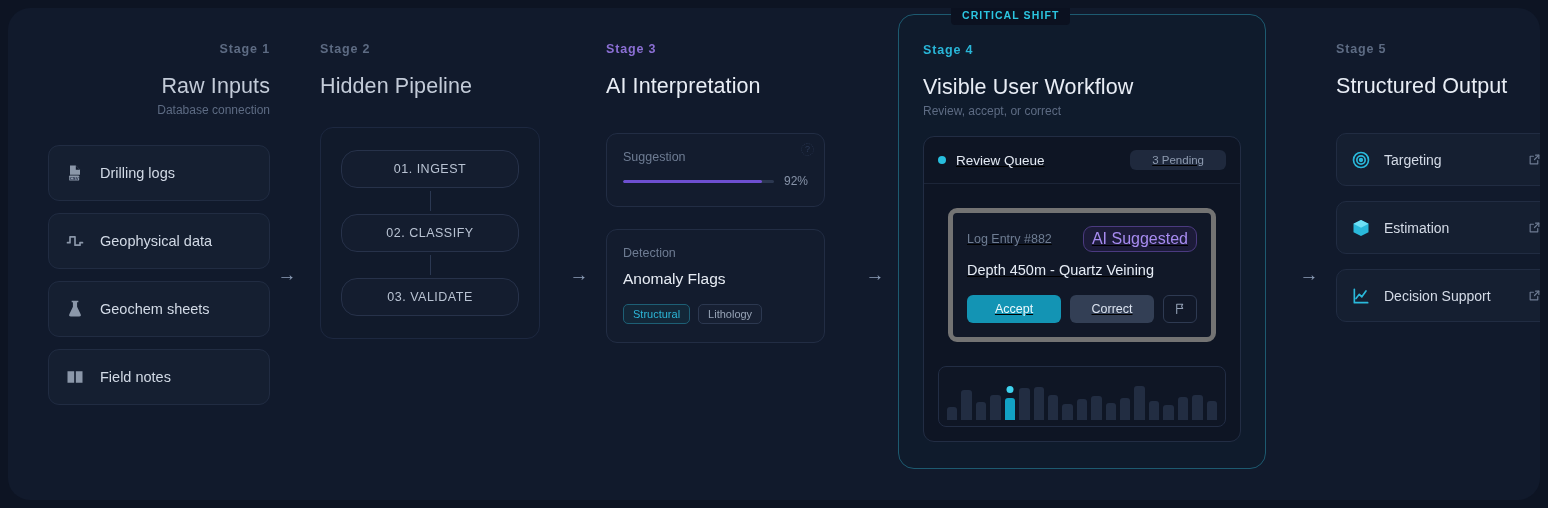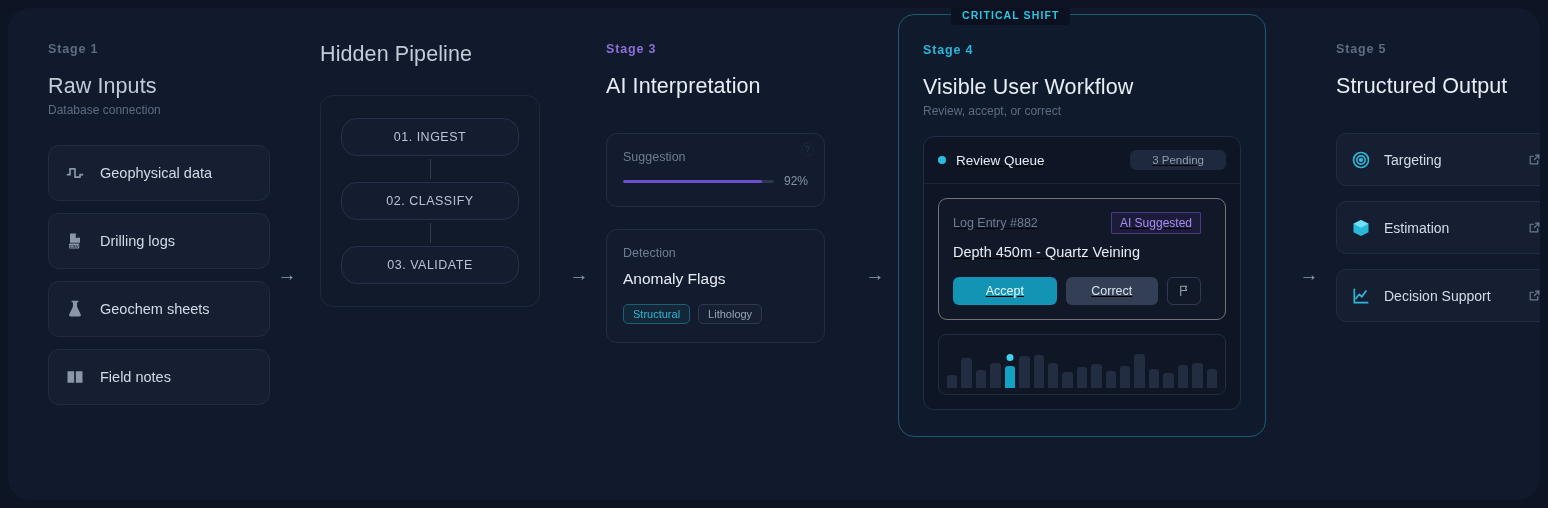--- a/index.html
+++ b/index.html
@@ -64,21 +64,21 @@
     margin-bottom: 4px;
   }
   .stage-title.dim { color: #c3cbd8; }
   .stage-sub {
     font-size: 12px;
     color: #5d6b83;
     margin-top: 4px;
   }
 
   
-  .col1 { width: 262px; padding-left: 40px; }
+  .col1 { width: 262px; padding-left: 40px; text-align: right; }
   .card-list { margin-top: 28px; display: flex; flex-direction: column; gap: 12px; }
   .src-card {
     height: 56px;
     background: #16203250;
     background: rgba(25,35,54,0.62);
     border: 1px solid #212c42;
     border-radius: 11px;
     display: flex;
     align-items: center;
     padding: 0 16px;
@@ -175,31 +175,31 @@
     padding: 13px 14px;
     border-bottom: 1px solid #1c2538;
   }
   .dot { width: 8px; height: 8px; border-radius: 50%; background: #27bede; flex: 0 0 8px; }
   .rq-title { font-size: 13.5px; color: #e4eaf3; flex: 1; }
   .pill {
     font-size: 11.5px; color: #8e9bb0;
     background: #1f293d; border-radius: 6px; padding: 4px 22px;
   }
   .entry {
-    margin: 14px;
-    border: 1px solid #737373;
+    margin: 24px;
+    border: 5px solid #737373;
     border-radius: 9px;
-    padding: 13px 24px 14px 14px;
+    padding: 13px 14px 14px 14px;
     background: rgba(19,27,43,.5);
   }
   .entry-top { display: flex; align-items: center; justify-content: space-between; margin-bottom: 8px; }
   .entry-id { font-size: 12.5px; color: #6f7d93; }
   .ai-badge {
-    font-size: 12px; color: #a78bf0;
-    border: 1px solid #4b3a80; border-radius: 1px;
+    font-size: 16px; color: #a78bf0;
+    border: 1px solid #4b3a80; border-radius: 9px;
     padding: 3px 8px; background: rgba(50,35,90,.35);
   }
   .entry-text { font-size: 14.5px; color: #e6ecf5; line-height: 1.42; margin-bottom: 14px; }
   .btn-row { display: flex; align-items: center; gap: 9px; }
   .btn {
     height: 28px; border-radius: 6px; font-size: 12.5px;
     display: flex; align-items: center; justify-content: center;
     border: none; cursor: pointer;
   }
   .btn-accept { flex: 1.12; background: #1394b4; color: #eaf8fc; }
@@ -242,57 +242,58 @@
 <div class="main-panel">
 <div class="stages">
 
   <div class="stage-col col1">
     <div class="stage-label">Stage 1</div>
     <div class="stage-title dim">Raw Inputs</div>
     <div class="stage-sub">Database connection</div>
     <div class="card-list">
 
       <div class="src-card">
-        <svg class="ico" viewBox="0 0 24 24" fill="none" stroke="currentColor" stroke-width="2" stroke-linecap="round" stroke-linejoin="round">
-          <path d="M3 14h3V7h6v10h6v-3h3"></path>
-        </svg>
-        <span class="label">Geophysical data</span>
-      </div>
-
-      <div class="src-card">
         <svg class="ico" viewBox="0 0 24 24" fill="none">
           <path d="M6 3h7l5 5v6H6z" fill="currentColor"></path>
           <path d="M13 3v5h5" fill="#111a2c"></path>
           <rect x="5" y="15" width="12" height="6" rx="1" fill="currentColor"></rect>
           <text x="11" y="20" font-size="5.2" fill="#16203a" text-anchor="middle" font-family="Liberation Sans, sans-serif" font-weight="700">CSV</text>
         </svg>
         <span class="label">Drilling logs</span>
       </div>
 
       <div class="src-card">
+        <svg class="ico" viewBox="0 0 24 24" fill="none" stroke="currentColor" stroke-width="2" stroke-linecap="round" stroke-linejoin="round">
+          <path d="M3 14h3V7h6v10h6v-3h3"></path>
+        </svg>
+        <span class="label">Geophysical data</span>
+      </div>
+
+      <div class="src-card">
         <svg class="ico" viewBox="0 0 24 24" fill="currentColor">
           <path d="M8 2h8v2h-1.5v5.2l4.3 9.1A2 2 0 0 1 17 21H7a2 2 0 0 1-1.8-2.7l4.3-9.1V4H8z"></path>
         </svg>
         <span class="label">Geochem sheets</span>
       </div>
 
       <div class="src-card">
         <svg class="ico" viewBox="0 0 24 24" fill="currentColor">
           <path d="M3 5h8v14H3z" rx="1"></path>
           <path d="M13 5h8v14h-8z"></path>
         </svg>
         <span class="label">Field notes</span>
       </div>
 
     </div>
   </div>
 
   <div class="arrow">→</div>
 
   <div class="stage-col col2">
+    <div class="stage-label">Stage 2</div>
     <div class="stage-title dim">Hidden Pipeline</div>
     <div class="pipe-box">
       <div class="pipe-step">01. INGEST</div>
       <div class="pipe-conn">
               <i></i>
             </div>
       <div class="pipe-step">02. CLASSIFY</div>
       <div class="pipe-conn">
               <i></i>
             </div>

